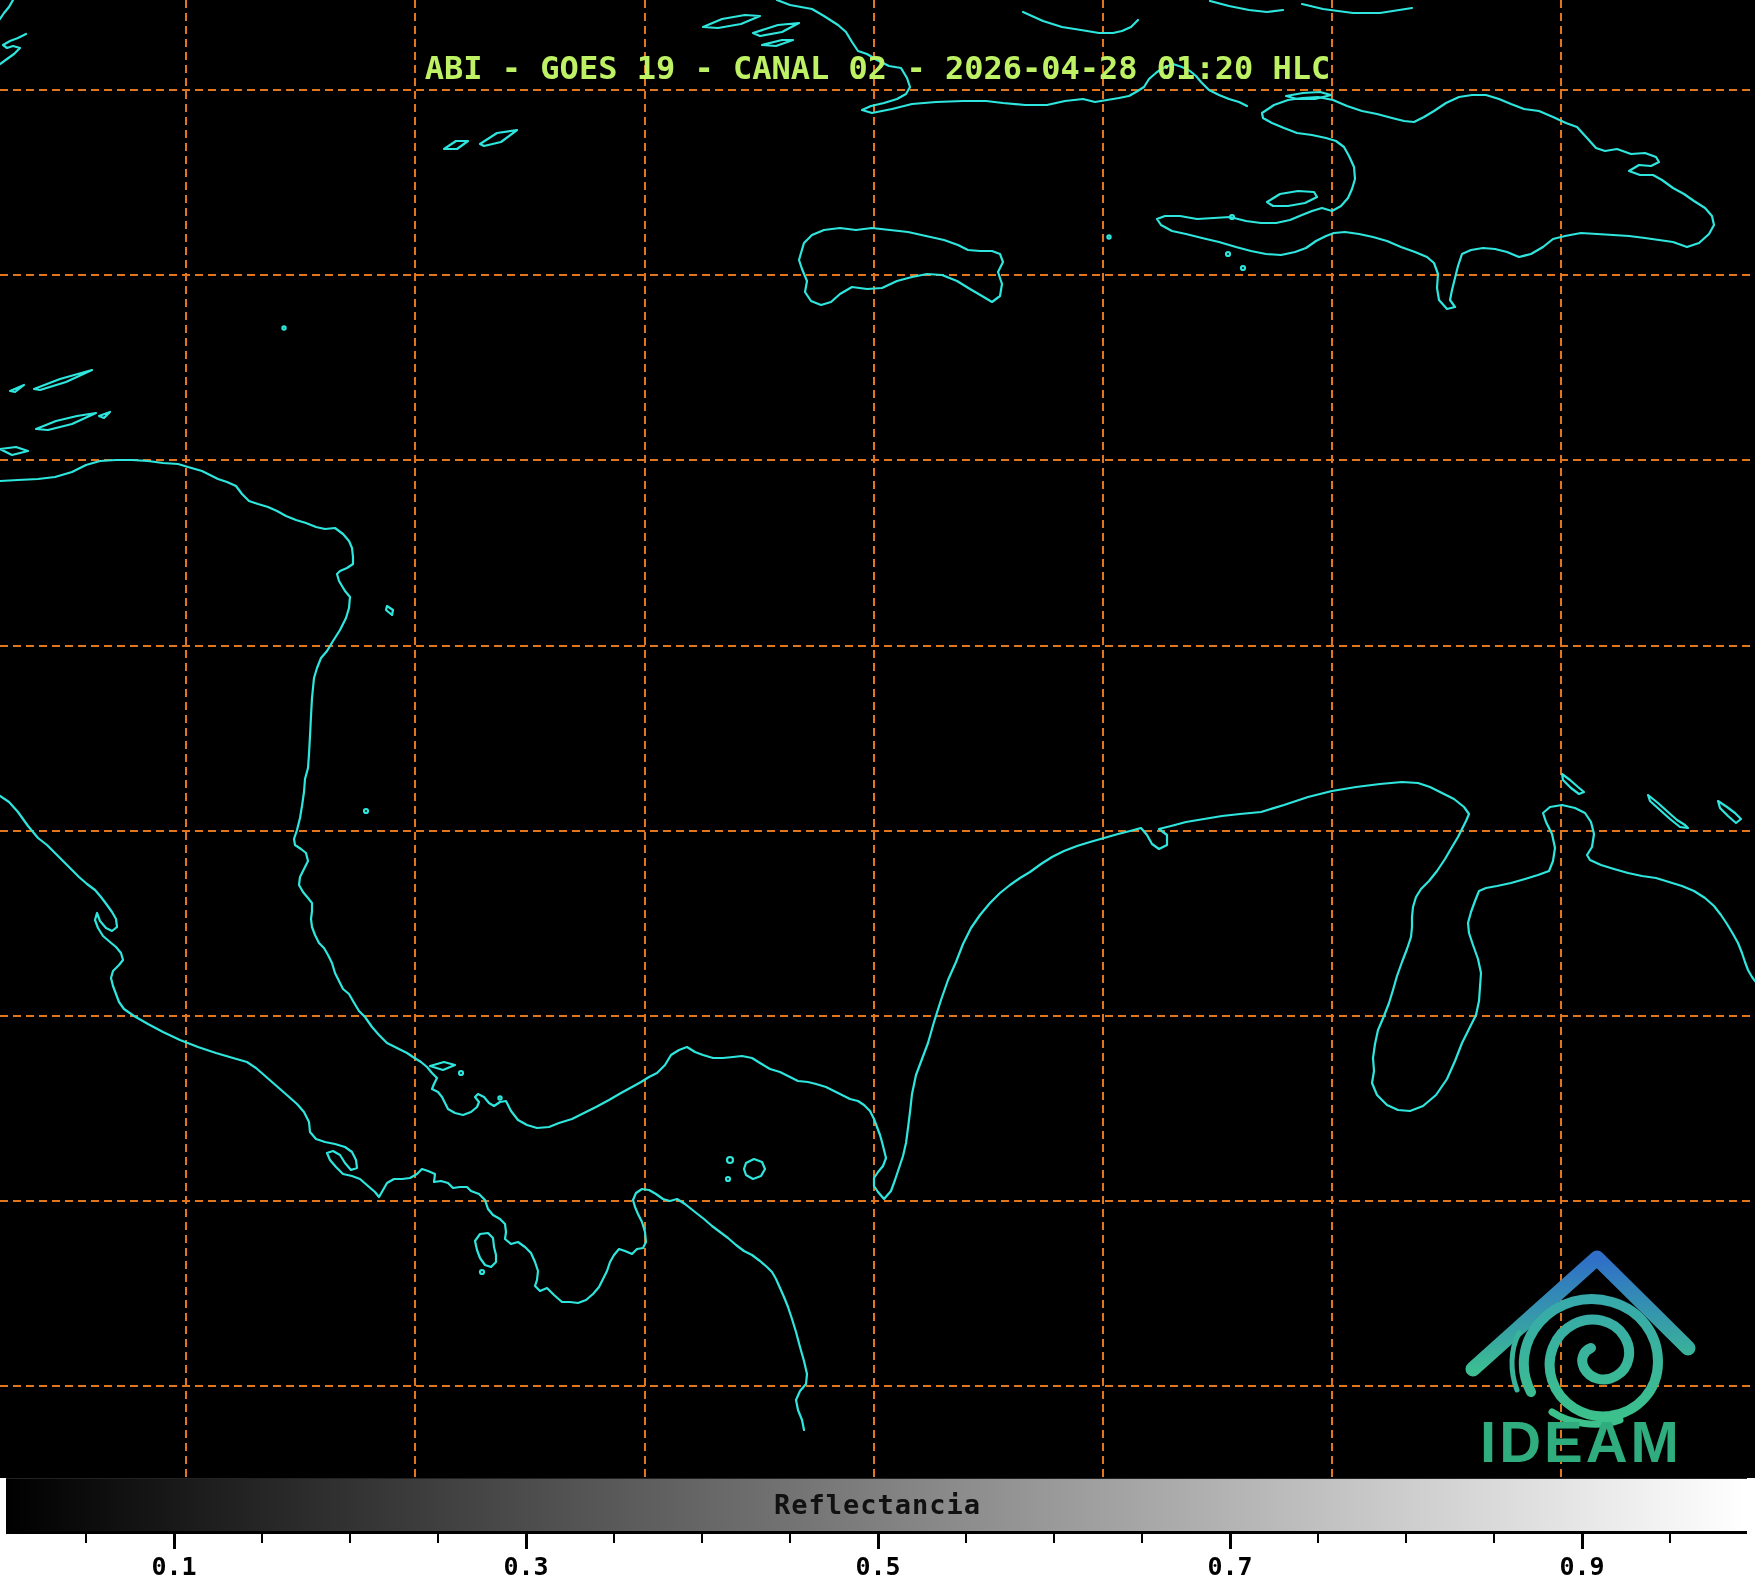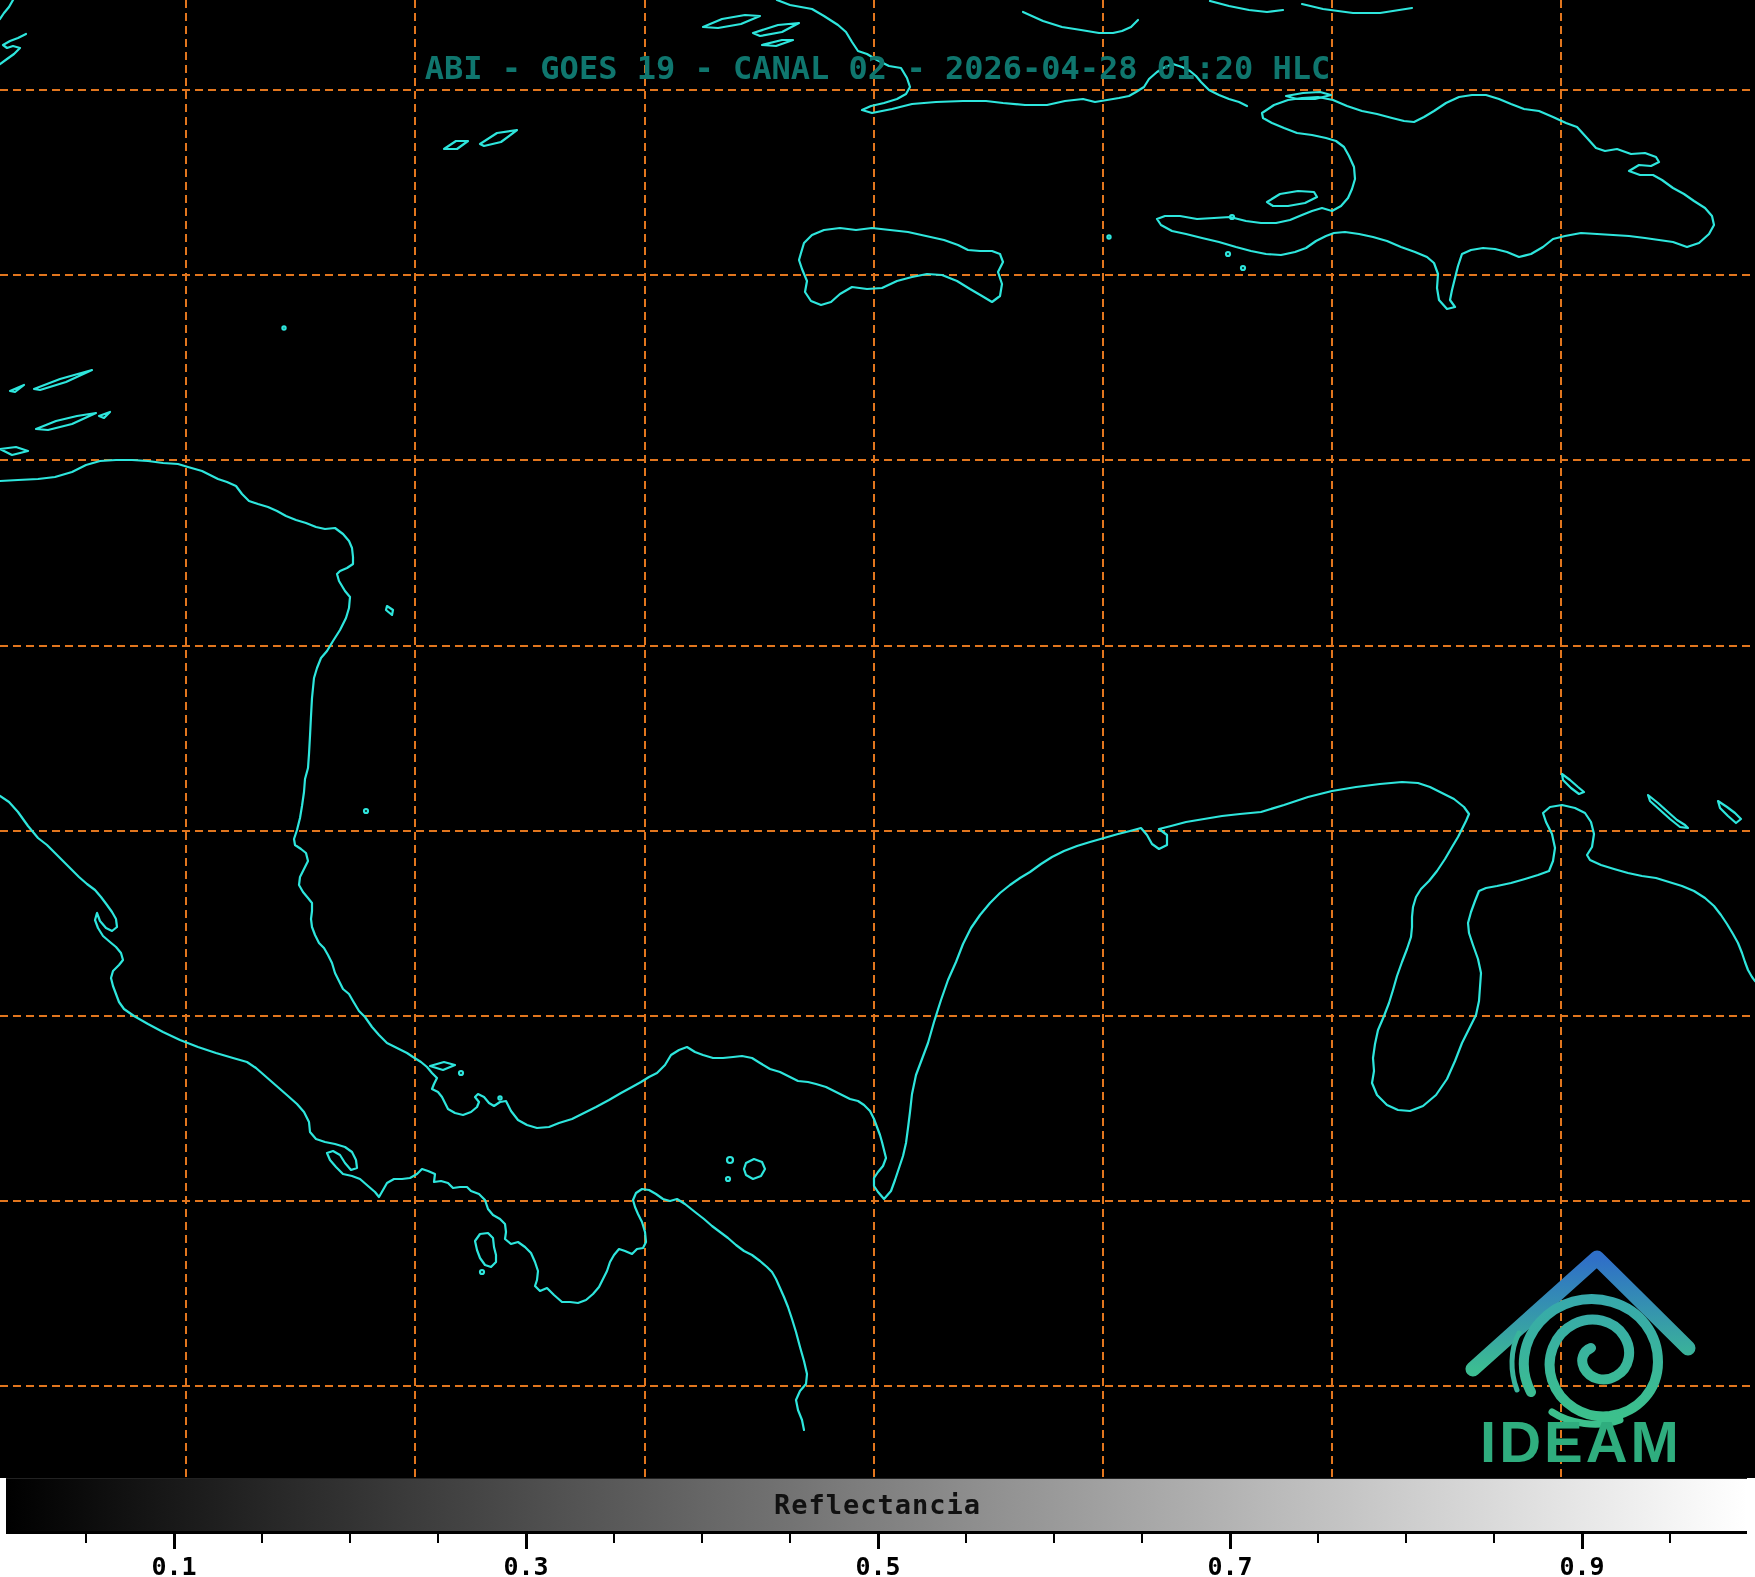--- a/index.html
+++ b/index.html
@@ -3,21 +3,21 @@
 <meta charset="utf-8">
 <style>
   html,body{margin:0;padding:0;background:#222;}
   #stage{
     position:relative;width:1755px;height:1577px;overflow:hidden;
     background:#000;font-family:"DejaVu Sans Mono",monospace;
   }
   #map-svg{position:absolute;left:0;top:0;}
   #image-title{
     position:absolute;top:50px;left:50%;transform:translateX(-50%);
-    color:#0f766e;font:bold 32px/36px "DejaVu Sans Mono",monospace;
+    color:#bef264;font:bold 32px/36px "DejaVu Sans Mono",monospace;
     white-space:pre;letter-spacing:0px;
   }
   #colorbar-zone{
     position:absolute;left:0;top:1478px;width:1755px;height:116px;background:#ffffff;
   }
   #colorbar-gradient{
     position:absolute;left:6px;top:0px;width:1741px;height:52px;
     background:linear-gradient(to right,#000000,#ffffff);
     border-bottom:3px solid #000;border-top:1px solid #222;
   }

